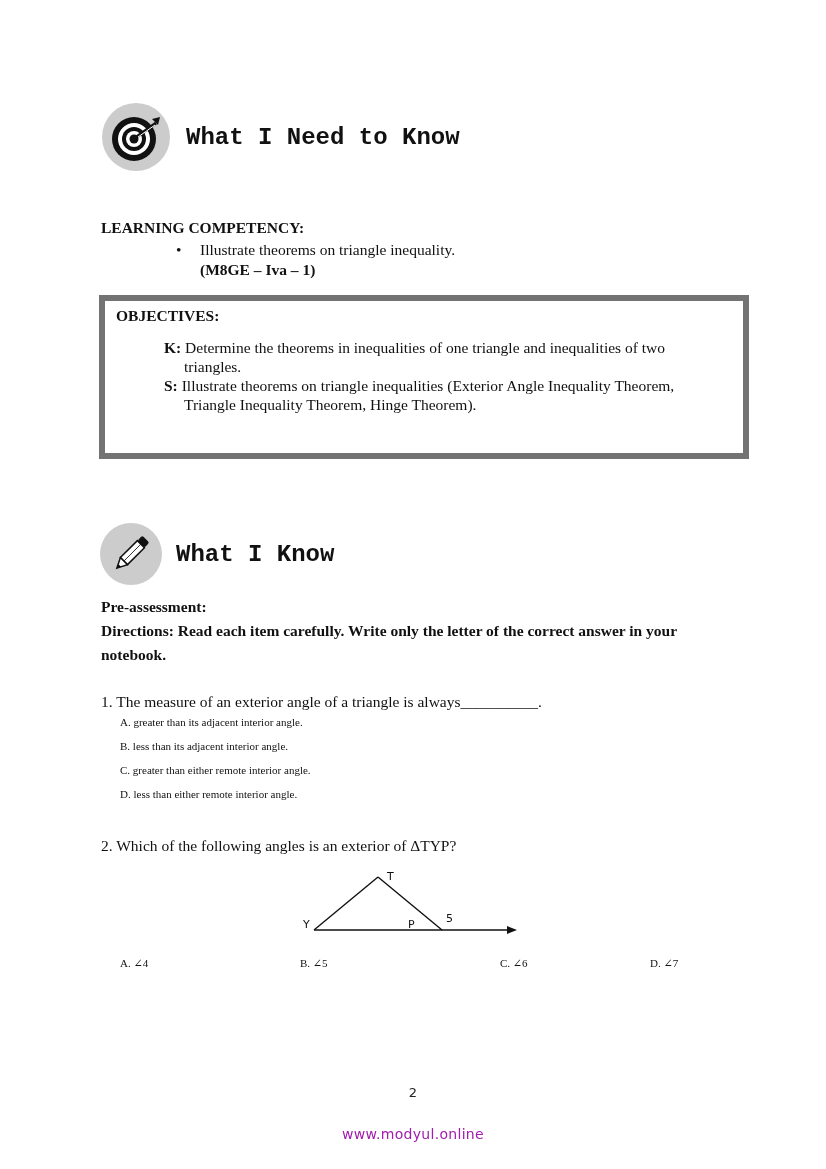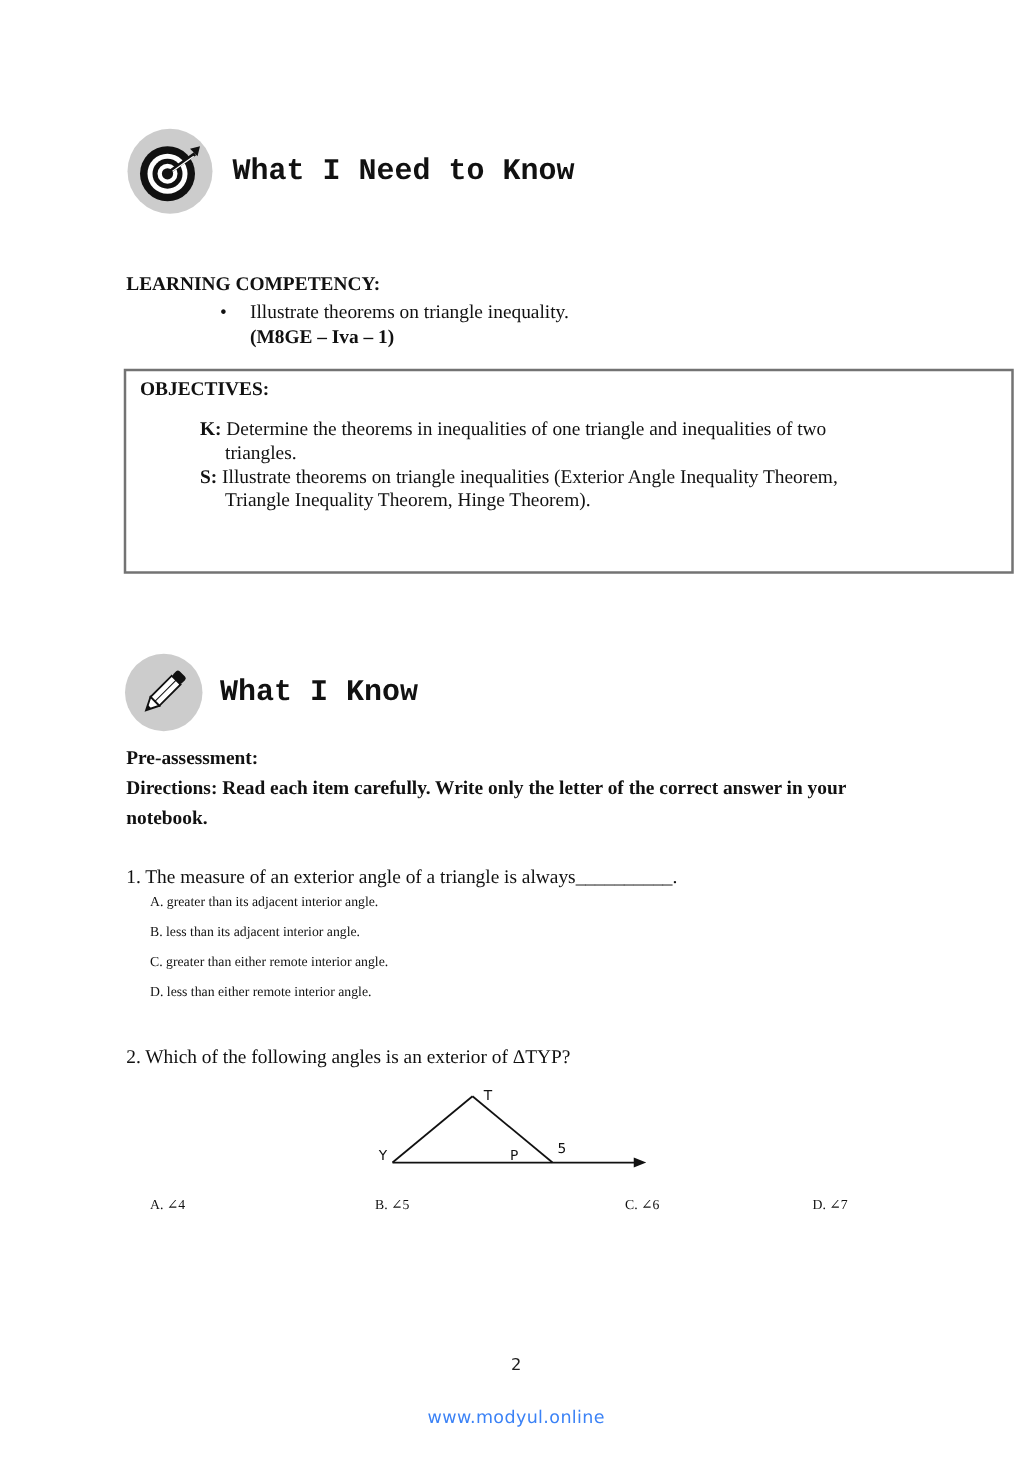--- a/index.html
+++ b/index.html
@@ -13,29 +13,29 @@
     .icon-circle {
       border-radius: 50%; background: #cccccc;
       display: flex; align-items: center; justify-content: center;
     }
     .section-title {
       font-weight: bold; font-size: 24px; color: #111;
     }
     .bold { font-weight: bold; }
     .t15 { font-size: 15.5px; line-height: 24px; }
     .obj-box {
-      position: absolute; left: 99px; top: 295px; width: 712px; height: 164px;
-      border: 2px solid #737373; box-sizing: border-box;
+      position: absolute; left: 99px; top: 295px; width: 650px; height: 164px;
+      border: 6px solid #737373; box-sizing: border-box;
     }
     .obj-line { position: absolute; font-size: 15.5px; white-space: nowrap; }
     .choice { position: absolute; font-size: 11px; white-space: nowrap; }
     .page-num { position: absolute; left: 0; width: 826px; text-align: center;
       font-family: "DejaVu Sans", sans-serif; font-size: 13px; color: #222; }
     .watermark { position: absolute; left: 0; width: 826px; text-align: center;
-      font-family: "DejaVu Sans", sans-serif; font-size: 14px; color: #3b82f6; letter-spacing: 0.3px; }
+      font-family: "DejaVu Sans", sans-serif; font-size: 14px; color: #a21caf; letter-spacing: 0.3px; }
     .diag-label { font-family: "DejaVu Sans", sans-serif; font-size: 11px; fill: #111; }
   </style>
 </head>
 <body>
 
 <div class="section-head" style="left:102px; top:103px;">
   <div class="icon-circle" style="width:68px;height:68px;">
     <svg width="56" height="56" viewBox="0 0 56 56">
       <circle cx="26" cy="30" r="22" fill="#111"></circle>
       <circle cx="26" cy="30" r="16" fill="#fff"></circle>

